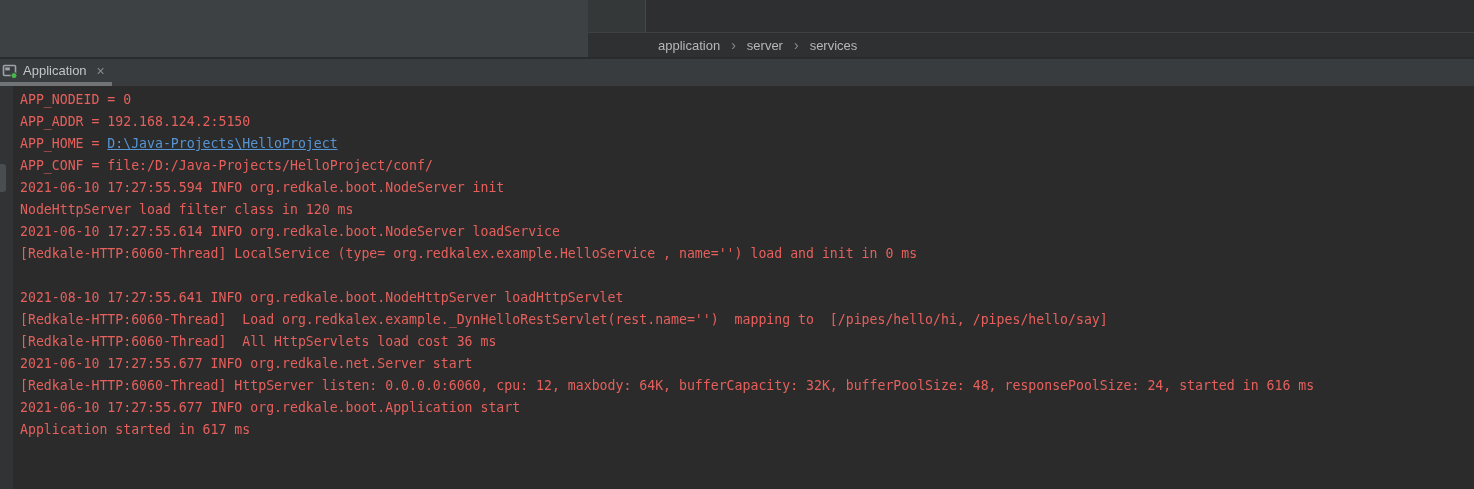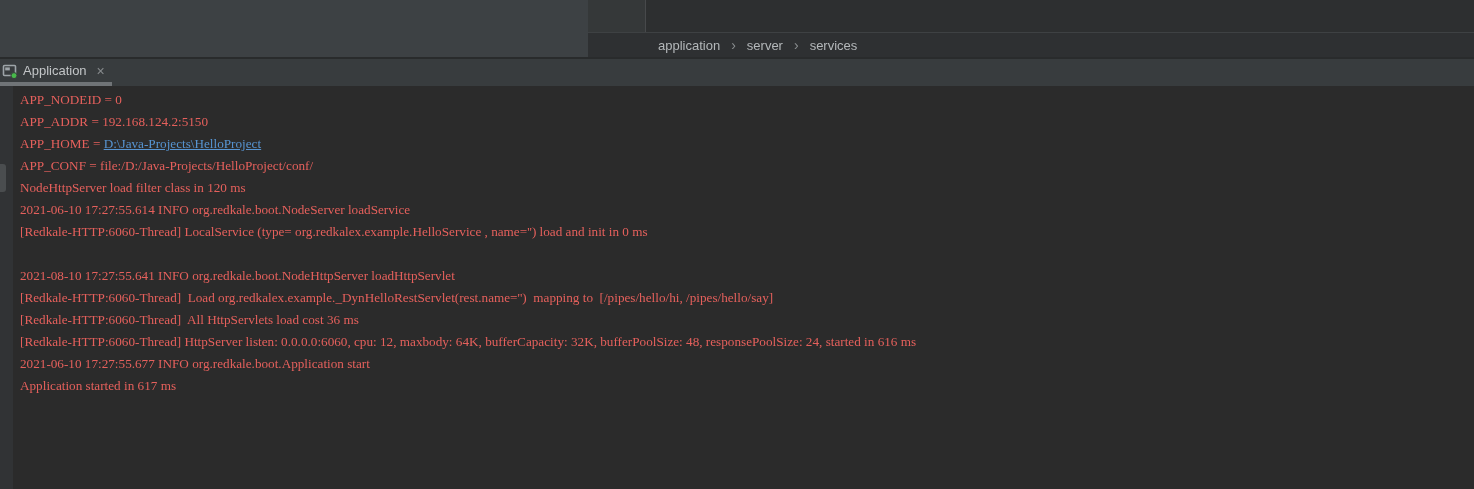--- a/index.html
+++ b/index.html
@@ -29,21 +29,21 @@
   .tab-underline { position:absolute; left:0; bottom:0; width:112px; height:4px; background:#707477; }
 
   
   .console { position:relative; width:1474px; height:403px; background:#2b2b2b; }
   .console-gutter { position:absolute; left:0; top:0; width:13px; height:403px; background:#313335; }
   .scroll-thumb { position:absolute; left:0; top:78px; width:6px; height:28px;
                   background:#4a4d4f; border-radius:0 3px 3px 0; }
   .console-lines { position:absolute; left:20px; top:3px; right:0;
                    font-family:"DejaVu Sans Mono","Liberation Mono",monospace;
                    font-size:13.2px; }
-  .console-line { height:22px; line-height:22px; white-space:pre; color:#e5605c;font-family:Liberation Serif, serif; }
+  .console-line { height:22px; line-height:22px; white-space:pre; color:#e5605c; }
   .console-link { color:#5794d1; text-decoration:underline; cursor:pointer; }
 </style>
 </head>
 <body>
 
 <div class="screen">
 
   <div class="top-section">
     <div class="pane-left"></div>
     <div class="right-col">
@@ -78,26 +78,28 @@
 
   <div class="console">
     <div class="console-gutter">
       <div class="scroll-thumb"></div>
     </div>
     <div class="console-lines">
         <div class="console-line"><span>APP_NODEID = 0</span></div>
         <div class="console-line"><span>APP_ADDR = 192.168.124.2:5150</span></div>
         <div class="console-line"><span>APP_HOME = </span><a class="console-link">D:\Java-Projects\HelloProject</a></div>
         <div class="console-line"><span>APP_CONF = file:/D:/Java-Projects/HelloProject/conf/</span></div>
+        <div class="console-line"><span>2021-06-10 17:27:55.594 INFO org.redkale.boot.NodeServer init</span></div>
         <div class="console-line"><span>NodeHttpServer load filter class in 120 ms</span></div>
         <div class="console-line"><span>2021-06-10 17:27:55.614 INFO org.redkale.boot.NodeServer loadService</span></div>
         <div class="console-line"><span>[Redkale-HTTP:6060-Thread] LocalService (type= org.redkalex.example.HelloService , name='') load and init in 0 ms</span></div>
         <div class="console-line"></div>
         <div class="console-line"><span>2021-08-10 17:27:55.641 INFO org.redkale.boot.NodeHttpServer loadHttpServlet</span></div>
         <div class="console-line"><span>[Redkale-HTTP:6060-Thread]  Load org.redkalex.example._DynHelloRestServlet(rest.name='')  mapping to  [/pipes/hello/hi, /pipes/hello/say]</span></div>
         <div class="console-line"><span>[Redkale-HTTP:6060-Thread]  All HttpServlets load cost 36 ms</span></div>
+        <div class="console-line"><span>2021-06-10 17:27:55.677 INFO org.redkale.net.Server start</span></div>
         <div class="console-line"><span>[Redkale-HTTP:6060-Thread] HttpServer listen: 0.0.0.0:6060, cpu: 12, maxbody: 64K, bufferCapacity: 32K, bufferPoolSize: 48, responsePoolSize: 24, started in 616 ms</span></div>
         <div class="console-line"><span>2021-06-10 17:27:55.677 INFO org.redkale.boot.Application start</span></div>
         <div class="console-line"><span>Application started in 617 ms</span></div>
       </div>
   </div>
 
 </div>
 
 </body></html>

